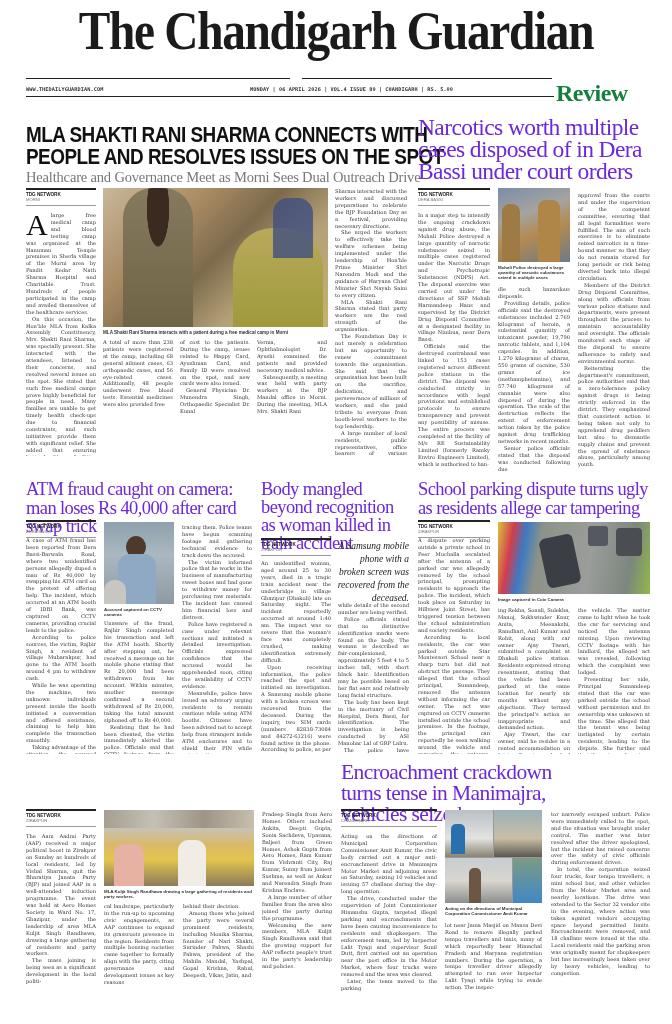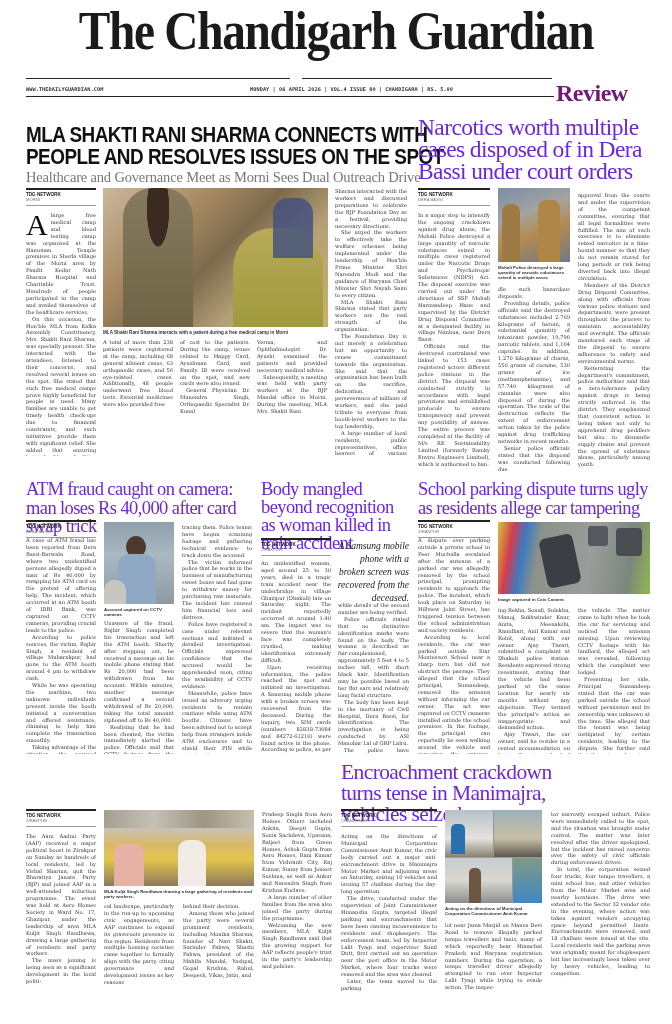--- a/index.html
+++ b/index.html
@@ -2,21 +2,21 @@
 <html><head>
 <meta charset="utf-8">
 <style>
 *{box-sizing:border-box;margin:0;padding:0}
 html,body{width:672px;height:1024px;background:#fff;overflow:hidden}
 body{font-family:"DejaVu Serif",serif;color:#1a1a1a;position:relative}
 .abs{position:absolute}
 .masthead{left:0;top:0;width:672px;height:62px;text-align:center;font-family:"Liberation Serif",serif;font-weight:bold;font-size:55px;letter-spacing:-1.5px;line-height:62px;transform:scaleX(0.86);transform-origin:center;color:#1b1b1b}
 .rule{background:#222}
 .strip{font-family:"DejaVu Sans Mono",monospace;font-size:5.2px;font-weight:bold;color:#333;letter-spacing:.1px}
-.review{font-family:"Liberation Serif",serif;font-size:24px;color:#701a75;font-weight:bold;letter-spacing:-.5px}
+.review{font-family:"Liberation Serif",serif;font-size:24px;color:#15803d;font-weight:bold;letter-spacing:-.5px}
 .hl-sans{font-family:"Liberation Sans",sans-serif;font-weight:bold;color:#111;font-size:22px;line-height:21px;letter-spacing:-.6px;transform:scaleX(.86);transform-origin:left top;white-space:nowrap}
 .hl-serif{font-family:"Liberation Serif",serif;color:#6d28d9;font-size:23.5px;line-height:22px;letter-spacing:-.6px}
 .sub{font-family:"Liberation Serif",serif;font-size:15px;color:#777;letter-spacing:-.2px;white-space:nowrap}
 .byline{border-top:2px solid #222;border-bottom:1px solid #999;padding:2px 0 3px}
 .byline .n{font-family:"Liberation Sans",sans-serif;font-size:4.6px;font-weight:bold;display:block;color:#222}
 .byline .l{font-family:"Liberation Sans",sans-serif;font-size:4.2px;color:#777;display:block}
 .txt{font-family:"DejaVu Serif",serif;font-size:5.15px;line-height:6.9px;color:#333;text-align:justify;hyphens:auto}
 .txt p{text-indent:6px}
 .txt p.first{text-indent:0}
 .cap{font-family:"Liberation Sans",sans-serif;font-size:4.9px;font-weight:bold;color:#333;line-height:5.8px}

